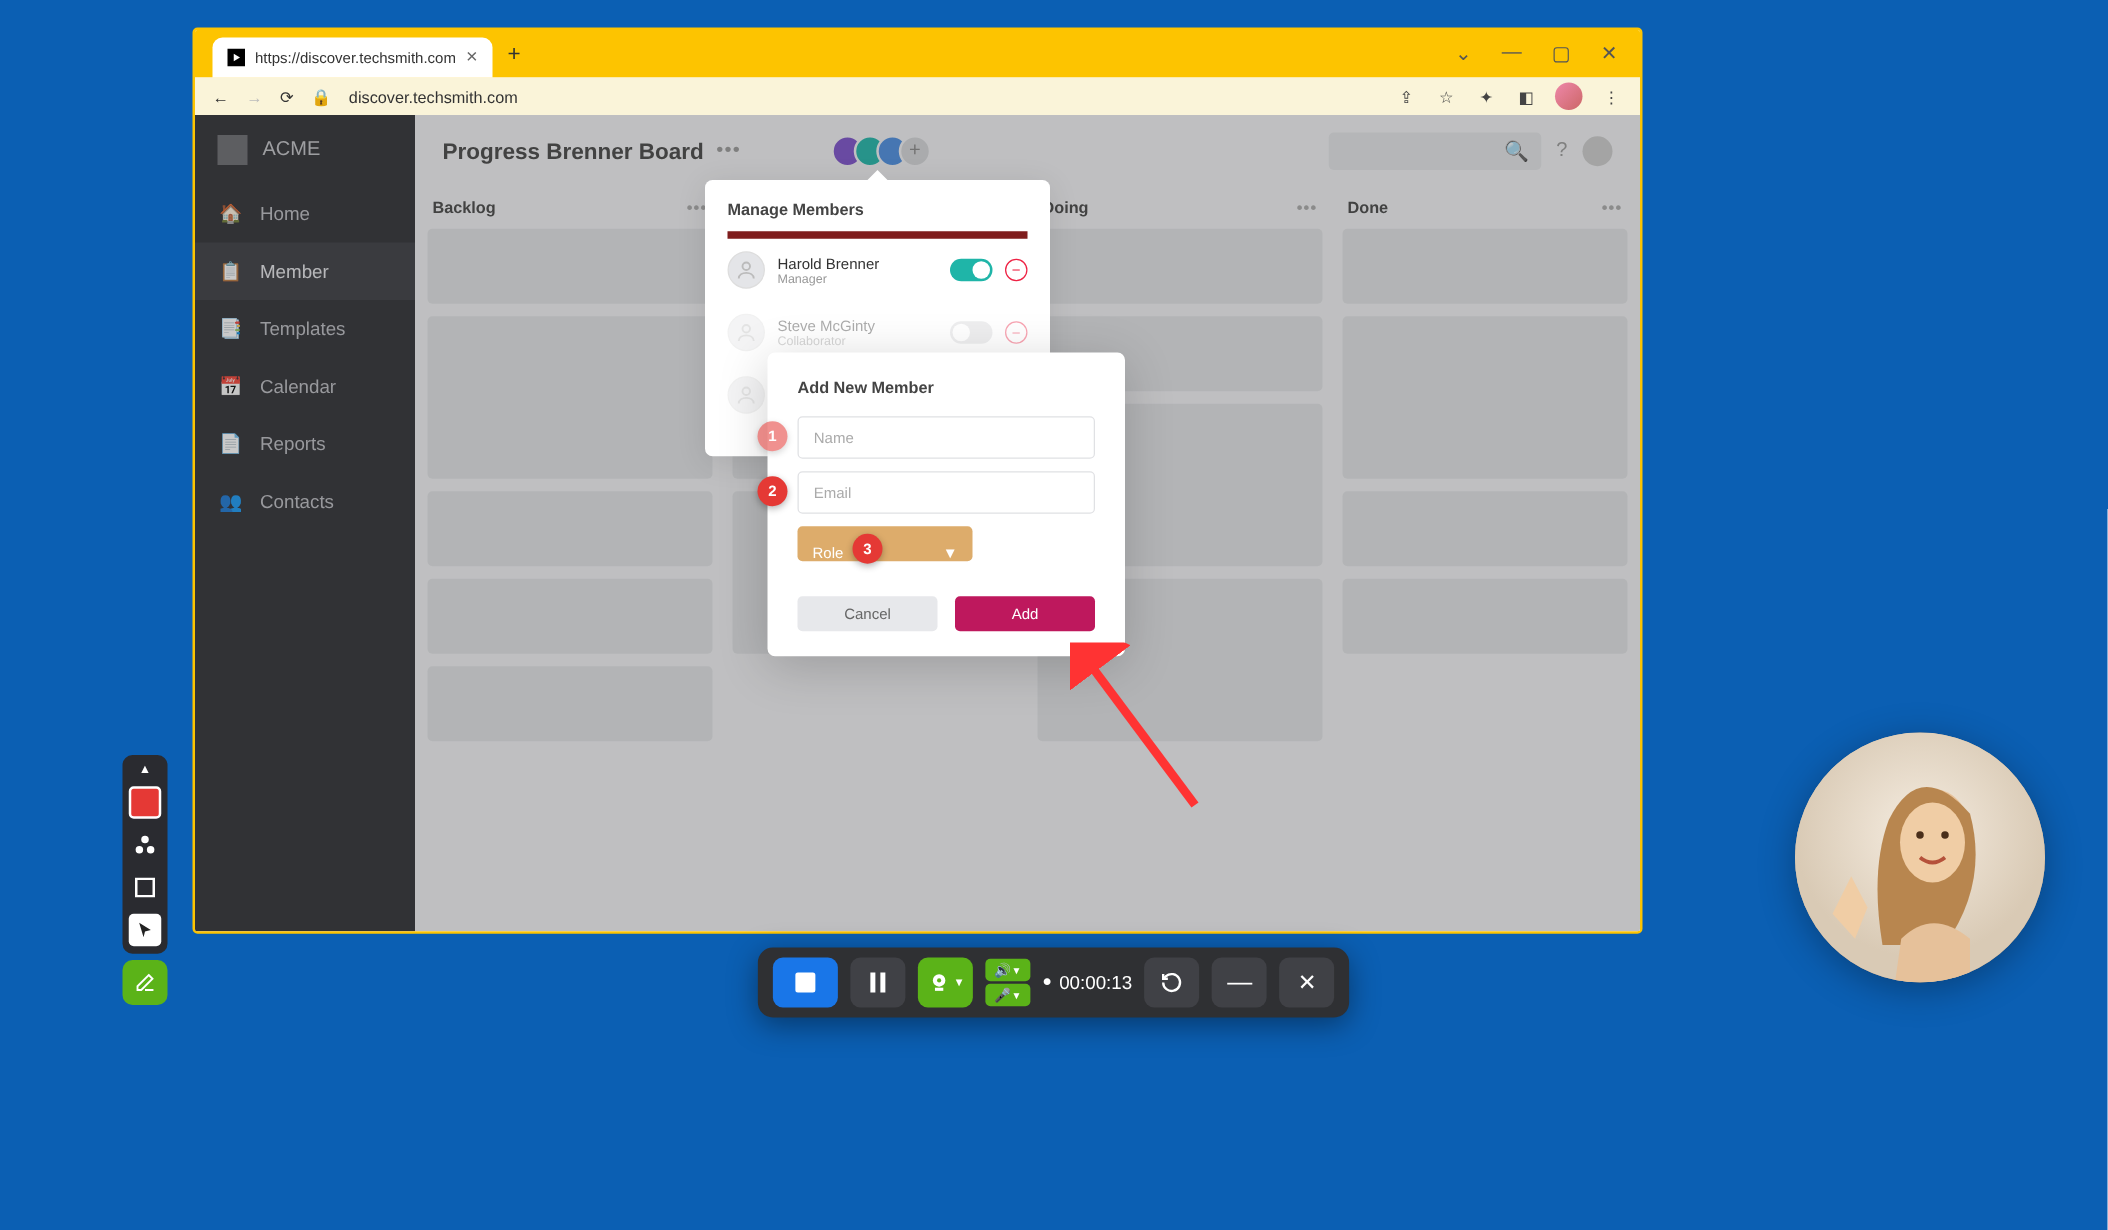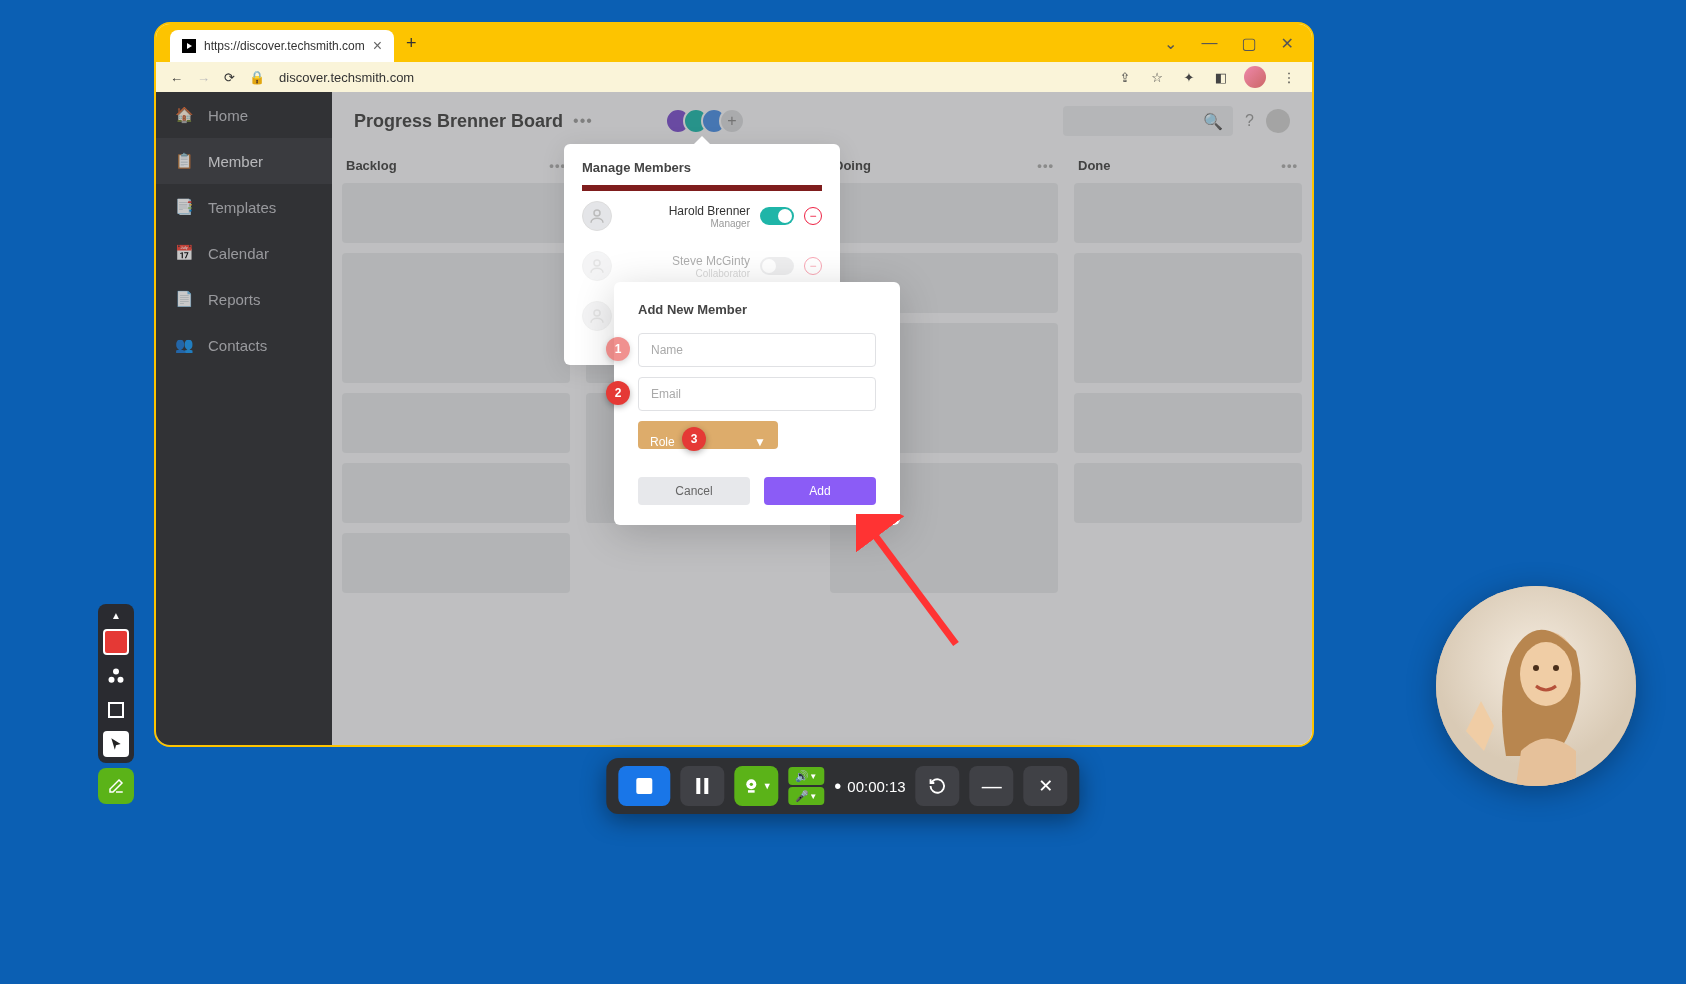--- a/index.html
+++ b/index.html
@@ -1,19 +1,19 @@
 <!DOCTYPE html>
 <html><head>
 <meta charset="utf-8">
 <style>
 * { margin: 0; padding: 0; box-sizing: border-box; font-family: -apple-system, BlinkMacSystemFont, "Segoe UI", Arial, sans-serif; }
 body { background: #0b5fb3; width: 1686px; height: 984px; overflow: hidden; position: relative; }
 
 
-.browser-window { position: absolute; left: 154px; top: 22px; width: 1160px; height: 725px; background: #fff; border-radius: 16px; overflow: hidden; border: 2px solid #fdc400; }
+.browser-window { position: absolute; left: 154px; top: 22px; width: 1160px; height: 725px; background: #fff; border-radius: 4px; overflow: hidden; border: 2px solid #fdc400; }
 .title-bar { background: #fdc400; height: 38px; display: flex; align-items: center; }
 .tab { background: #fff; margin-left: 14px; height: 32px; margin-top: 6px; border-radius: 8px 8px 0 0; display: flex; align-items: center; padding: 0 12px; gap: 8px; font-size: 12px; color: #333; }
 .tab-favicon { width: 14px; height: 14px; background: #000; display: inline-flex; align-items: center; justify-content: center; }
 .tab-favicon::after { content: ""; border-left: 5px solid #fff; border-top: 3px solid transparent; border-bottom: 3px solid transparent; }
 .tab-close { color: #666; font-size: 16px; cursor: pointer; }
 .new-tab { color: #333; font-size: 18px; margin-left: 12px; cursor: pointer; }
 .win-controls { margin-left: auto; display: flex; gap: 24px; padding-right: 18px; color: #555; }
 
 .addr-bar { background: #faf4d9; height: 30px; display: flex; align-items: center; padding: 0 14px; gap: 14px; color: #555; font-size: 13px; }
 .nav-arrow { color: #333; cursor: pointer; }
@@ -53,21 +53,21 @@
 .card { background: #e1e2e5; height: 60px; border-radius: 4px; margin-bottom: 10px; }
 .card.tall { height: 130px; }
 
 
 .scrim { position: absolute; inset: 0; background: rgba(60,60,60,0.28); }
 
 
 .popover { position: absolute; left: 408px; top: 52px; width: 276px; background: #fff; border-radius: 6px; padding: 16px 18px 24px 18px; box-shadow: 0 4px 24px rgba(0,0,0,0.1); }
 .popover-triangle { position: absolute; top: -8px; left: 130px; width: 0; height: 0; border-left: 8px solid transparent; border-right: 8px solid transparent; border-bottom: 8px solid #fff; }
 .popover h4 { font-size: 13px; font-weight: 600; color: #444; padding-bottom: 10px; border-bottom: 6px solid #7f1d1d; }
-.member-row { display: flex; align-items: center; gap: 10px; padding: 10px 0; text-align: right; }
+.member-row { display: flex; align-items: center; gap: 10px; padding: 10px 0; }
 .member-row.faded { opacity: 0.4; }
 .m-avatar { width: 30px; height: 30px; border-radius: 50%; background: #e4e5e8; border: 1px solid #ddd; display: flex; align-items: center; justify-content: center; color: #bbb; }
 .m-info { flex: 1; }
 .m-name { font-size: 12px; color: #333; }
 .m-role { font-size: 10px; color: #999; }
 .toggle { width: 34px; height: 18px; border-radius: 10px; position: relative; }
 .toggle.on { background: #1fb5a8; }
 .toggle.off { background: #d5d6d9; }
 .toggle::after { content: ""; position: absolute; width: 14px; height: 14px; background: #fff; border-radius: 50%; top: 2px; }
 .toggle.on::after { right: 2px; }
@@ -80,21 +80,21 @@
 .field-group { position: relative; margin-bottom: 10px; }
 .text-input { width: 100%; height: 34px; border: 1px solid #e0e1e4; border-radius: 4px; padding: 0 12px; font-size: 12px; color: #555; }
 .text-input::placeholder { color: #aaa; }
 .role-select { width: 140px; height: 28px; background: #ddac6b; border-radius: 4px; display: flex; align-items: flex-end; padding: 0 12px; color: #fff; font-size: 12px; cursor: pointer; }
 .role-select .caret { margin-left: auto; }
 .step-badge { position: absolute; left: -32px; top: 4px; width: 24px; height: 24px; border-radius: 50%; background: #e53935; color: #fff; display: flex; align-items: center; justify-content: center; font-size: 12px; font-weight: 600; box-shadow: 0 2px 6px rgba(0,0,0,0.3); }
 .step-badge.faded { opacity: 0.55; }
 .modal-actions { display: flex; gap: 14px; margin-top: 28px; }
 .btn { flex: 1; height: 28px; border: none; border-radius: 4px; font-size: 12px; cursor: pointer; }
 .btn-secondary { background: #e7e8eb; color: #666; }
-.btn-primary { background: #8b5cf6; color: #fff; }
+.btn-primary { background: #be185d; color: #fff; }
 
 
 .annot-arrow { position: absolute; left: 700px; top: 422px; width: 110px; height: 140px; pointer-events: none; }
 
 
 .webcam { position: absolute; right: 50px; bottom: 198px; width: 200px; height: 200px; border-radius: 50%; overflow: hidden; box-shadow: 0 6px 30px rgba(0,0,0,0.3); background: radial-gradient(circle at 40% 30%, #f3d9b8, #d8a676 60%, #8a5c3a); }
 .webcam svg { width: 100%; height: 100%; }
 
 
 .tool-rail { position: absolute; left: 98px; top: 604px; width: 36px; background: #2a2b30; border-radius: 8px; padding: 6px 4px; display: flex; flex-direction: column; gap: 8px; align-items: center; }
@@ -147,20 +147,24 @@
       <span class="addr-icon">☆</span>
       <span class="addr-icon">✦</span>
       <span class="addr-icon">◧</span>
       <span class="avatar-small"></span>
       <span class="addr-icon">⋮</span>
     </div>
   </div>
 
   <div class="app">
     <div class="sidebar">
+      <div class="brand">
+        <div class="brand-logo"></div>
+        <span class="brand-name">ACME</span>
+      </div>
       <div class="nav-item">
         <span class="nav-icon">🏠</span>
         <span>Home</span>
       </div>
       <div class="nav-item active">
         <span class="nav-icon">📋</span>
         <span>Member</span>
       </div>
       <div class="nav-item">
         <span class="nav-icon">📑</span>

